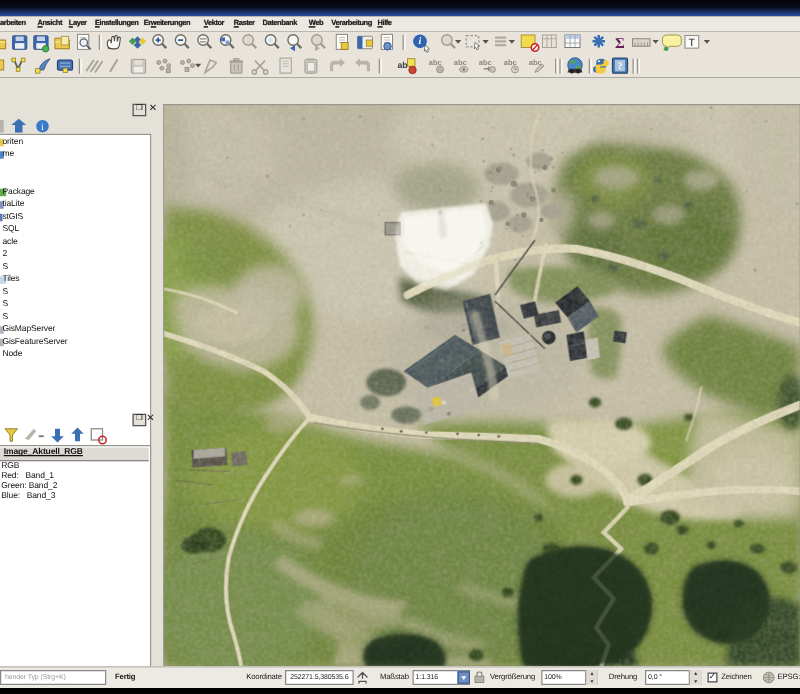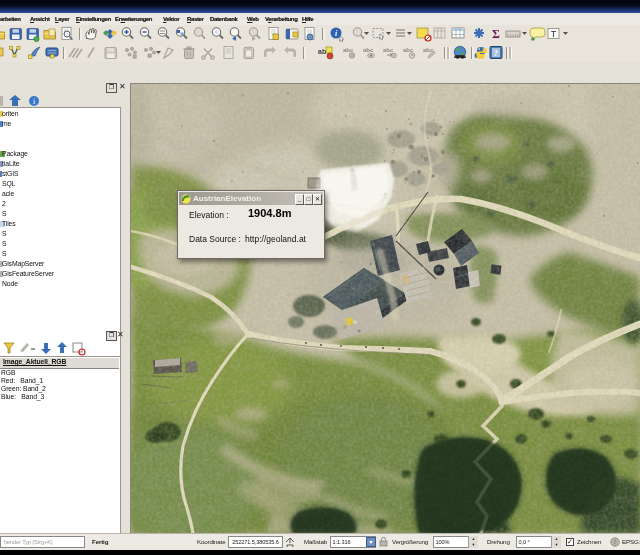--- a/index.html
+++ b/index.html
@@ -659,36 +659,20 @@
 
   <div class="abs" style="left:0;top:0;width:0;height:0">
     <div class="abs" style="left:0px;top:358px;width:119px;height:10px;background:#dedbd4;border-bottom:1px solid #8a8680"></div>
     <span class="treetxt" style="left:3px;top:358px;font-weight:bold;text-decoration:underline;">Image_Aktuell_RGB</span>
     <span class="treetxt" style="left:1px;top:369px">RGB</span>
     <span class="treetxt" style="left:1px;top:377px">Red:&nbsp;&nbsp; Band_1</span>
     <span class="treetxt" style="left:1px;top:385px">Green: Band_2</span>
     <span class="treetxt" style="left:1px;top:393px">Blue:&nbsp;&nbsp; Band_3</span>
   </div>
 
-  <div class="abs" id="dialog">
-    <div id="dlgtitle">
-      <svg class="abs" style="left:2px;top:2px" width="10" height="10">
-          <circle cx="5" cy="5" r="4.5" fill="#f4e24a"></circle>
-          <path d="M2 7 A4 4 0 0 1 8 3" stroke="#3a8a3a" stroke-width="2" fill="none"></path>
-        </svg>
-      <span class="t">AustrianElevation</span>
-      <div class="dbtn" style="right:19px">_</div>
-      <div class="dbtn" style="right:10px">□</div>
-      <div class="dbtn" style="right:1px">✕</div>
-    </div>
-    <span class="abs" style="left:11px;top:19px;font-size:8.5px;color:#111">Elevation :</span>
-    <span class="abs" style="left:70px;top:16px;font-size:11px;font-weight:bold;color:#000">1904.8m</span>
-    <span class="abs" style="left:11px;top:43px;font-size:8.5px;color:#111">Data Source :</span>
-    <span class="abs" style="left:67px;top:43px;font-size:8.5px;color:#111">http://geoland.at</span>
-  </div>
 
   <div class="abs" id="statusbar">
     <div class="inp" style="left:0px;top:2px;width:80px;height:10px;color:#999;padding-left:3px;line-height:10px;">hender Typ (Strg+K)</div>
     <span class="lbl" style="left:92px;font-weight:bold;">Fertig</span>
     <span class="lbl" style="left:197px;">Koordinate</span>
     <div class="inp" style="left:228px;top:2px;width:53px;height:10px;line-height:10px;text-align:center;">252271.5,380535.6</div>
     <svg class="abs" style="left:285px;top:3px" width="10" height="10">
         <path d="M1 5 L5 1 L9 5 M5 1 L5 6 M2 8 L8 8 M2 8 a2 3 0 0 0 6 0" stroke="#555" stroke-width="1" fill="none"></path>
       </svg>
     <span class="lbl" style="left:304px;">Maßstab</span>

